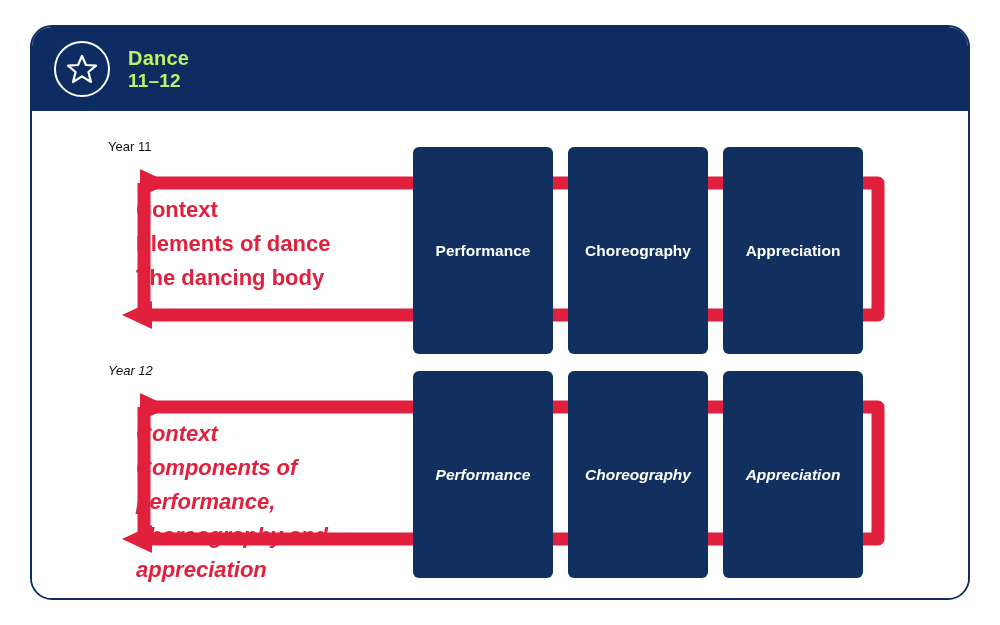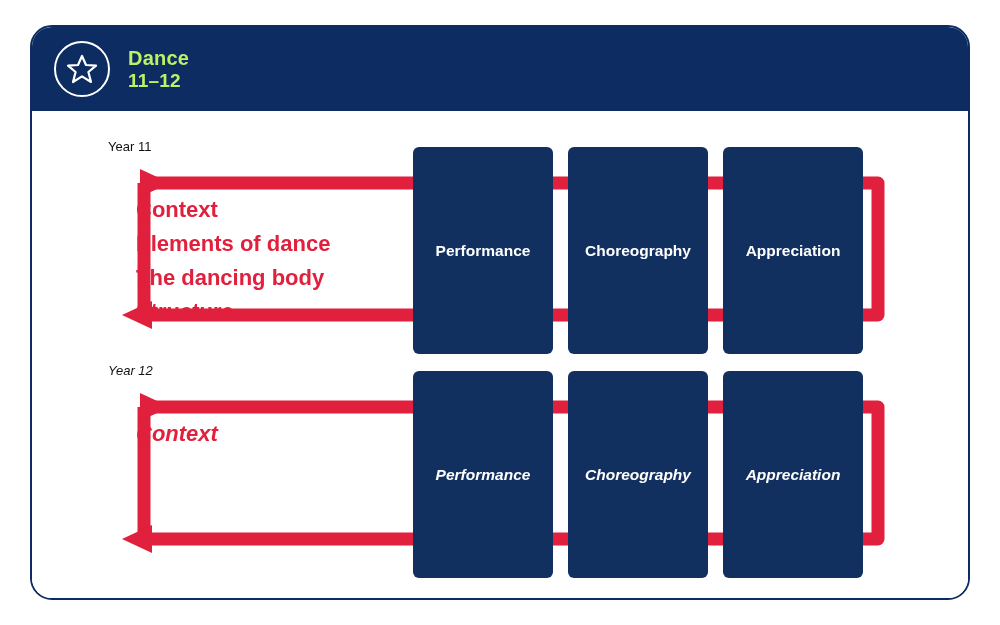--- a/index.html
+++ b/index.html
@@ -177,21 +177,20 @@
             <polygon points="32,10 32,38 62,24" fill="#e0203c"></polygon>
 
             <polygon points="44,142 44,170 14,156" fill="#e0203c"></polygon>
           </svg>
         </div>
 
         <div class="context-text">
           <div class="line">Context</div>
           <div class="line">Elements of dance</div>
           <div class="line">The dancing body</div>
-          <div class="line">Structure</div>
         </div>
 
         <div class="strands">
           <div class="strand s0">Performance</div>
           <div class="strand s1">Choreography</div>
           <div class="strand s2">Appreciation</div>
         </div>
       </div>
 
       <div class="band year12">
@@ -202,20 +201,21 @@
           <svg width="790" height="180" viewBox="0 0 790 180" aria-hidden="true">
             <path d="M 36 24 L 770 24 L 770 156 L 36 156" fill="none" stroke="#e0203c" stroke-width="13" stroke-linejoin="round" stroke-linecap="butt"></path>
             <path d="M 36 24 L 36 156" fill="none" stroke="#e0203c" stroke-width="13"></path>
             <polygon points="32,10 32,38 62,24" fill="#e0203c"></polygon>
             <polygon points="44,142 44,170 14,156" fill="#e0203c"></polygon>
           </svg>
         </div>
 
         <div class="context-text">
           <div class="line">Context</div>
+          <div class="line">Components of performance, choreography and appreciation</div>
         </div>
 
         <div class="strands">
           <div class="strand s0">Performance</div>
           <div class="strand s1">Choreography</div>
           <div class="strand s2">Appreciation</div>
         </div>
       </div>
 
     </div>

